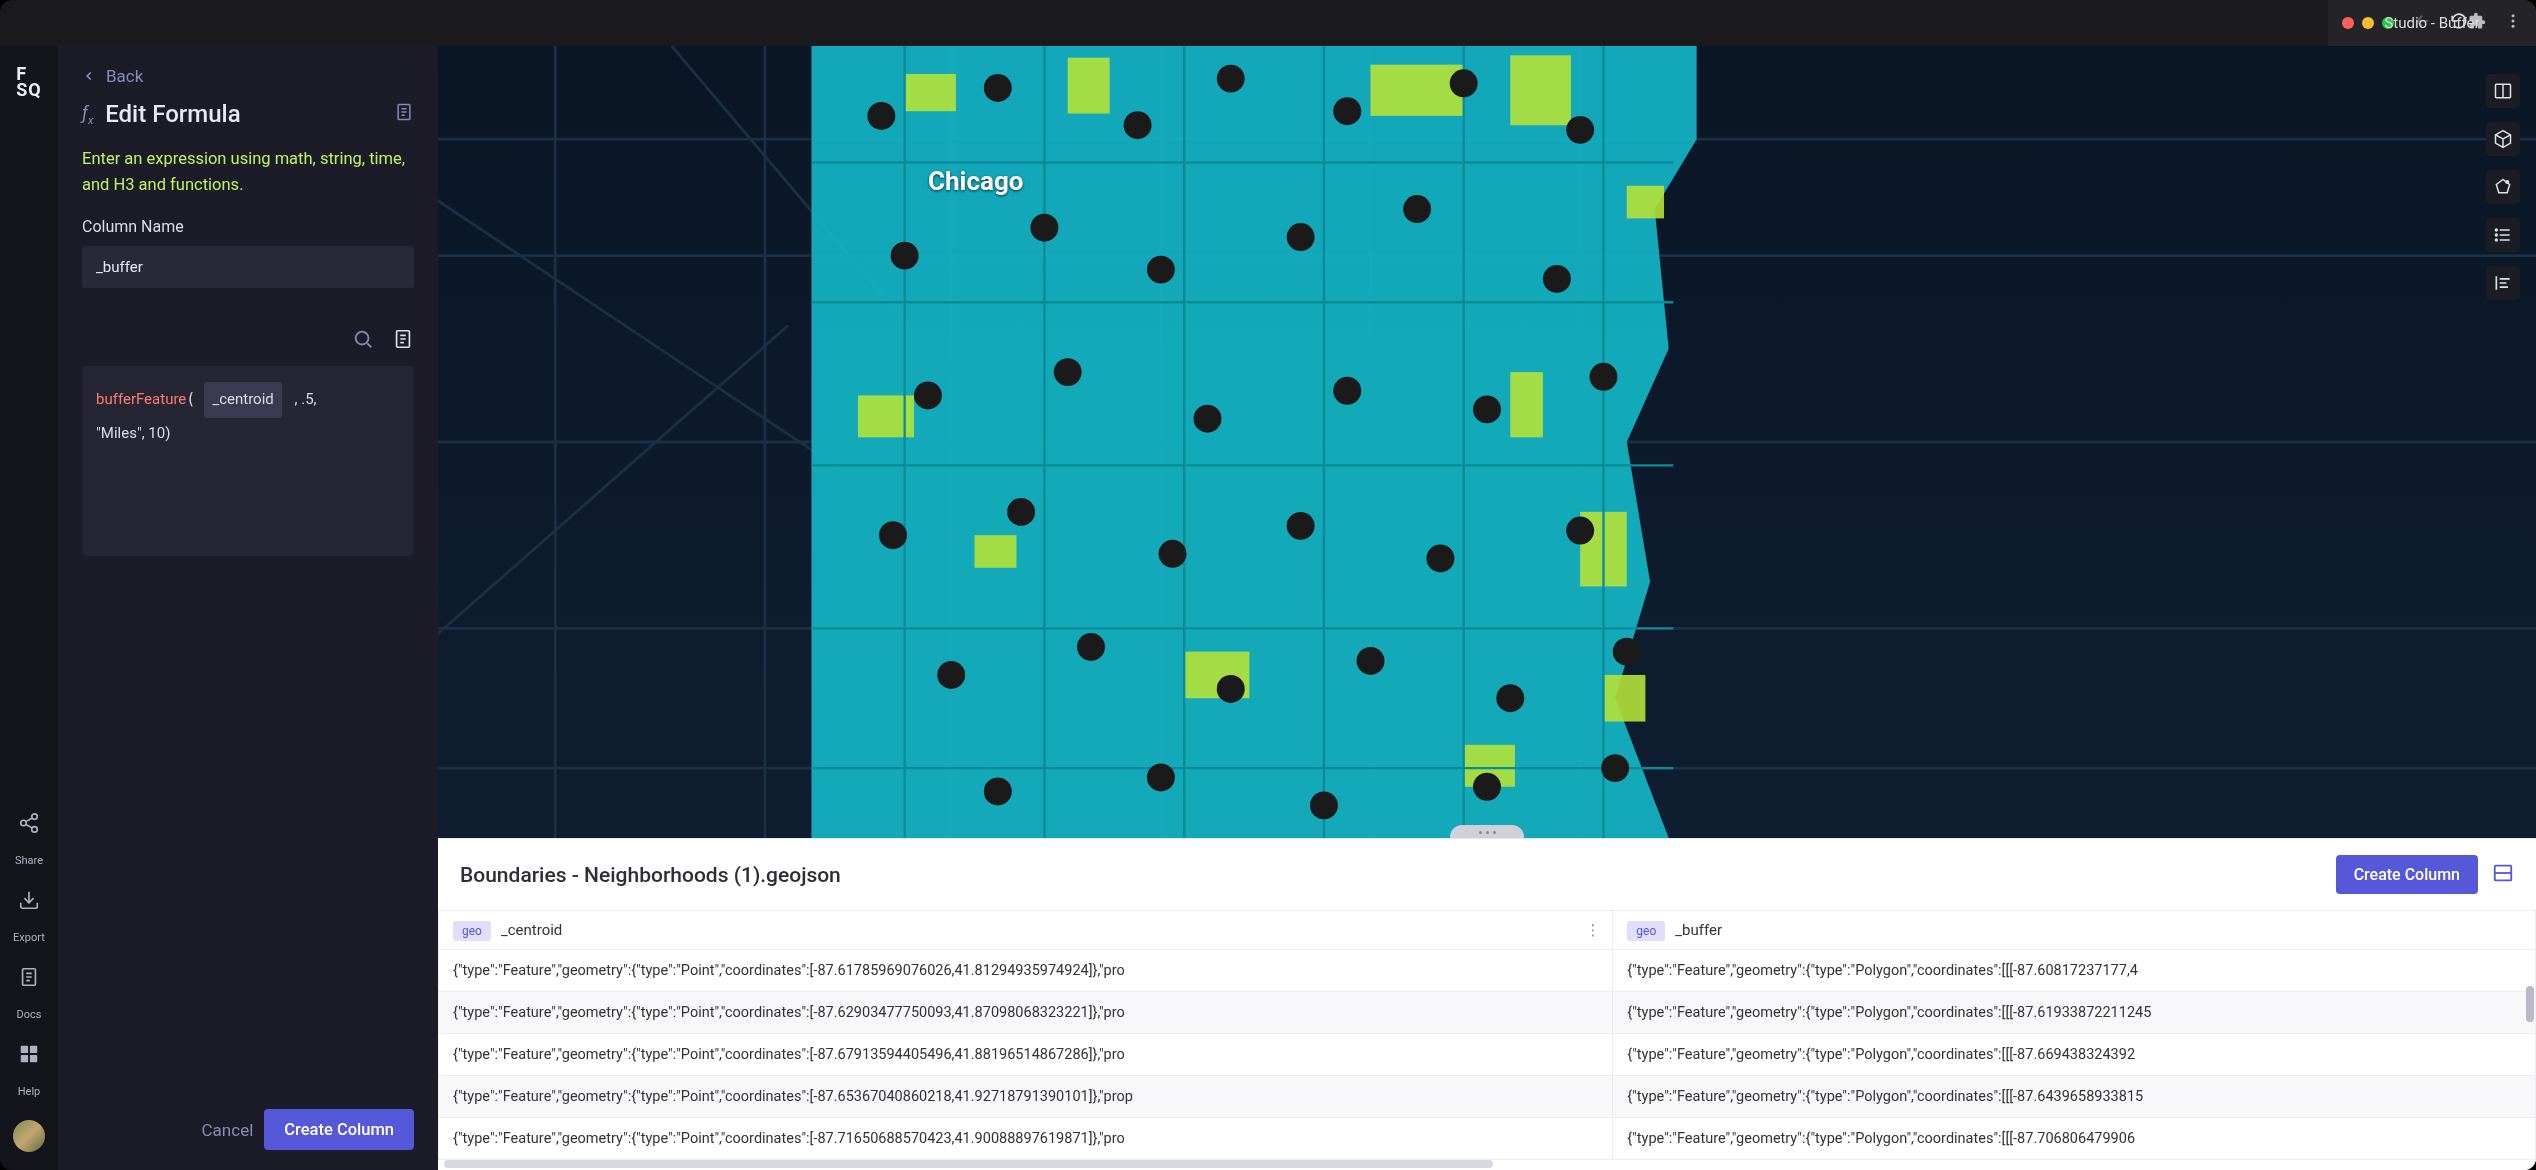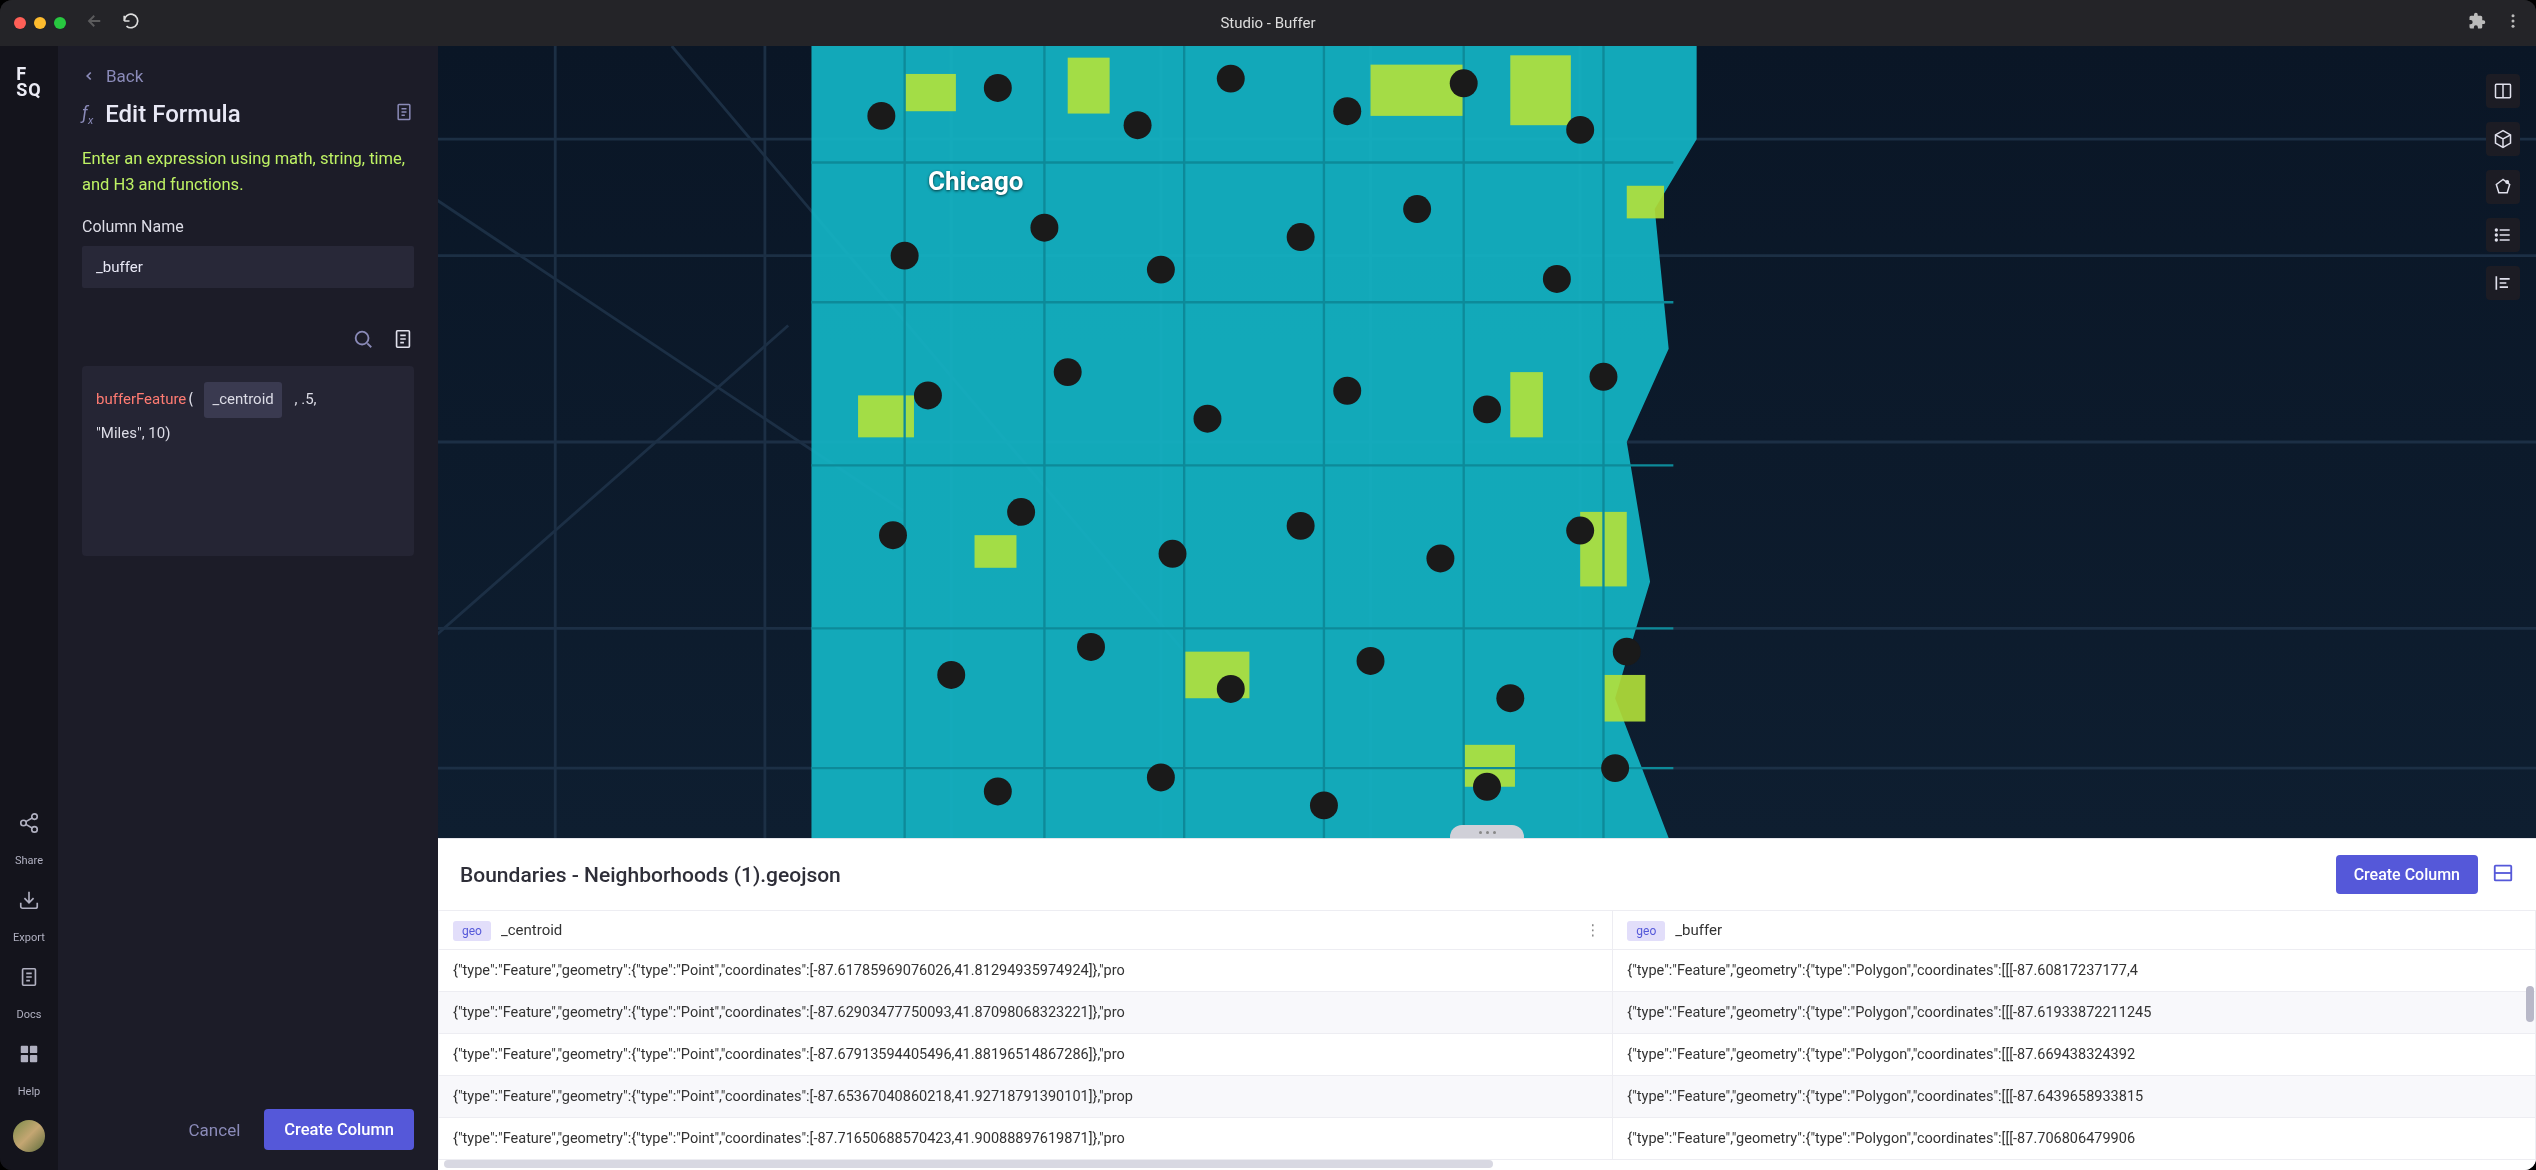--- a/index.html
+++ b/index.html
@@ -5,20 +5,21 @@
 * { box-sizing: border-box; margin: 0; padding: 0; font-family: -apple-system, BlinkMacSystemFont, "Segoe UI", Roboto, sans-serif; }
 html, body { width: 100%; height: 100%; background: #000; overflow: hidden; }
 
 .window {
   width: 100%; height: 100%;
   background: #1a1a1c;
   border-radius: 12px;
   overflow: hidden;
   display: flex; flex-direction: column;
   position: relative;
+  align-items: flex-end;
 }
 
 
 .titlebar {
   height: 46px;
   background: #242428;
   display: flex; align-items: center;
   padding: 0 14px;
   position: relative;
 }
@@ -75,21 +76,21 @@
 .toolrow { display: flex; justify-content: flex-end; gap: 18px; padding: 40px 24px 12px 24px; color: #8a8ab8; }
 .toolrow svg { width: 22px; height: 22px; }
 .code-box {
   margin: 0 24px; background: #252534; border-radius: 4px;
   padding: 16px 14px; font-family: "SF Mono", Menlo, monospace; font-size: 15px;
   line-height: 2.1; color: #dcdce6; min-height: 190px;
 }
 .code-fn { color: #ff7b72; }
 .code-token { background: #3a3a50; padding: 2px 8px; border-radius: 3px; display: inline-block; }
 .footer-row {
-  margin-top: auto; display: flex; justify-content: flex-end; gap: 24px;
+  margin-top: auto; display: flex; justify-content: flex-end; gap: 11px;
   padding: 20px 24px; align-items: center;
 }
 .btn-cancel { color: #8a8ab8; font-size: 17px; cursor: pointer; background: none; border: none; }
 .btn-primary {
   background: #5558d9; color: #fff; border: none; border-radius: 4px;
   padding: 11px 20px; font-size: 16.5px; font-weight: 500; cursor: pointer;
 }
 
 
 .main-area { flex: 1; display: flex; flex-direction: column; position: relative; background: #0e1a2b; }

